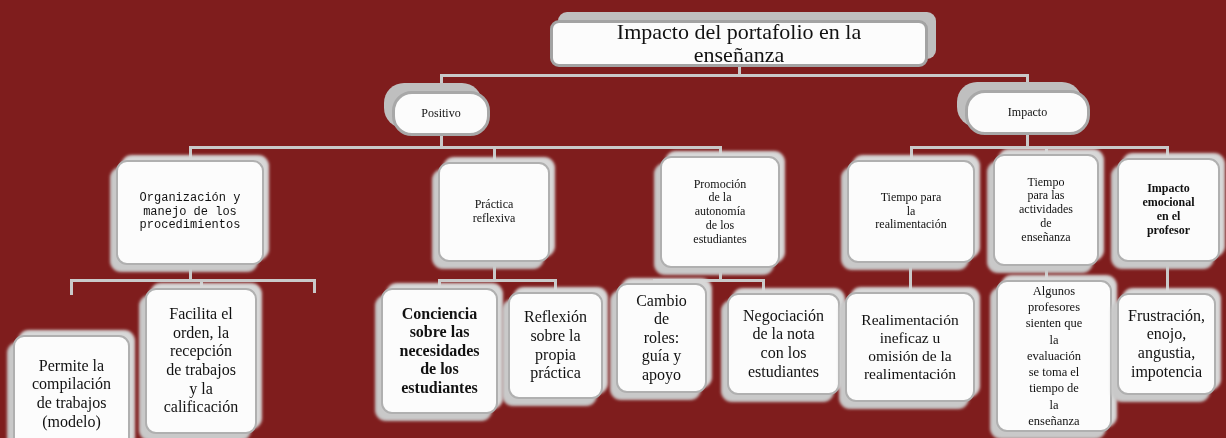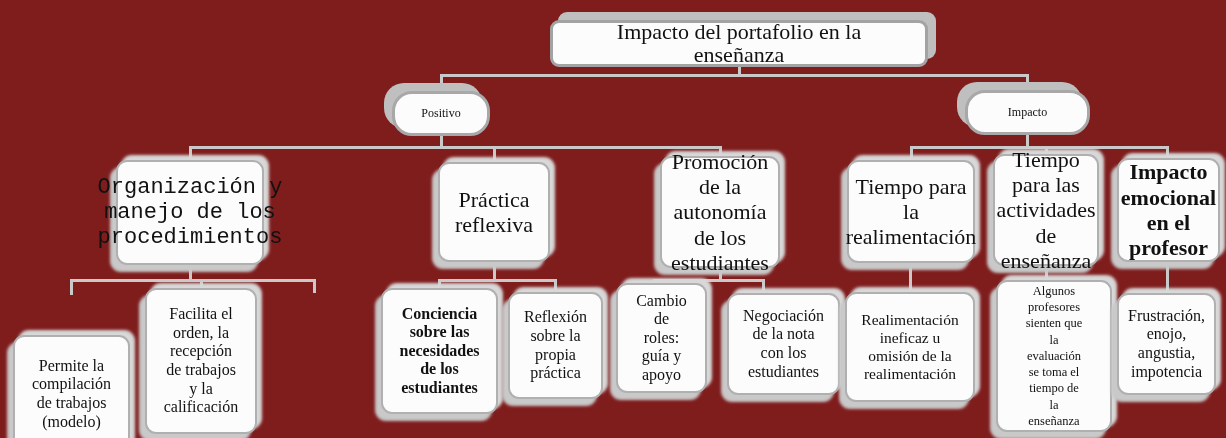--- a/index.html
+++ b/index.html
@@ -25,21 +25,21 @@
     box-shadow:8px -8px 0 #bfbfbf;
   }
   .branch{
     border:3px solid #a8a8a8;border-radius:20px;
     font-size:12px;line-height:1.05;
     box-shadow:-8px -8px 0 #bfbfbf;
     text-align:center;
   }
   .node{
     border:2px solid #b0b0b0;border-radius:11px;
-    font-size:22px;line-height:1.15;
+    font-size:12px;line-height:1.15;
     box-shadow:-6px 7px 3px #c9c9c9, 5px -5px 3px #d8d8d8;
   }
   .leaf{
     border:2px solid #b0b0b0;border-radius:11px;
     font-size:16px;line-height:1.16;
     box-shadow:-6px 7px 3px #c9c9c9, 5px -5px 3px #d8d8d8;
   }
   .small{font-size:12.5px;line-height:1.3;}
   .h,.v{position:absolute;background:#c9c9c9;}
   .h{height:3px;}

